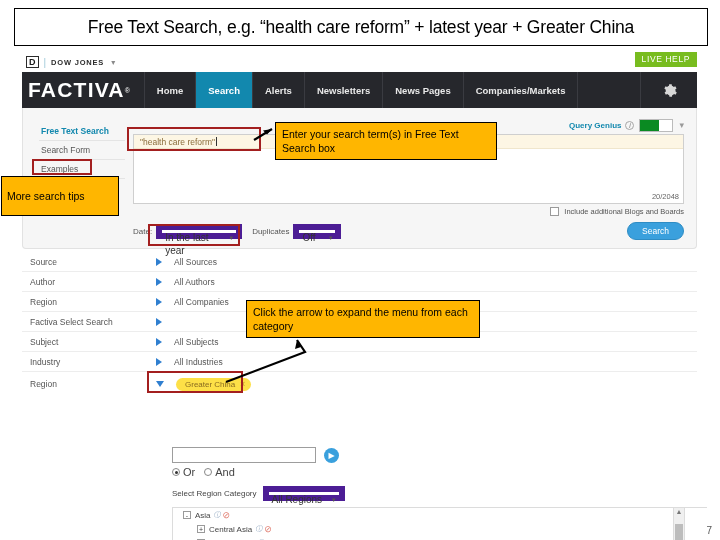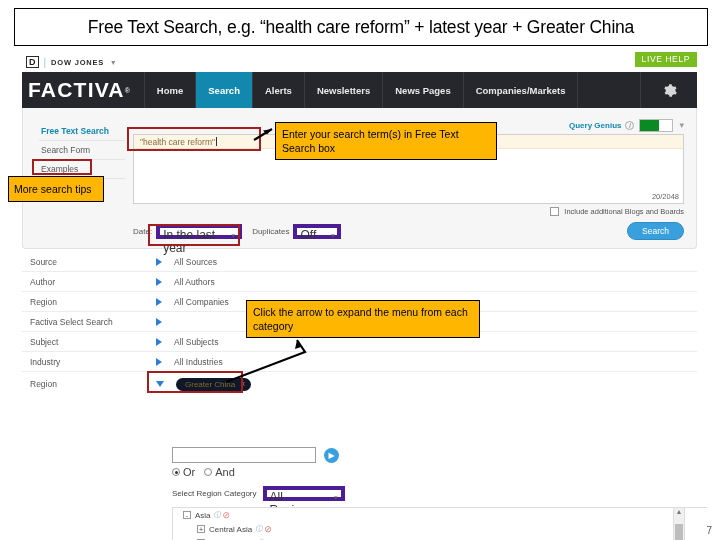--- a/index.html
+++ b/index.html
@@ -79,39 +79,39 @@
   .qcaret { display:inline-block; width:1px; height:9px; background:#333;
             vertical-align:-1px; margin-left:1px; }
   .charcount { position:absolute; right:4px; bottom:2px; font-size:7.5px; color:#666; }
   .blogs-row { display:flex; align-items:center; justify-content:flex-end; margin-top:3px; }
   .chk { width:9px; height:9px; border:1px solid #9a9a9a; background:#fff; margin-right:5px; }
   .blogs-label { font-size:7.5px; color:#555; }
 
   .bottom-row { position:absolute; left:100px; bottom:2px; right:2px; display:flex;
                 align-items:center; }
   .dlabel { font-size:8px; color:#555; margin-right:4px; }
-  .sel { border:4px solid #4c1d95; background:#fff; font-size:12px; color:#333;
+  .sel { border:6px solid #4c1d95; background:#fff; font-size:10px; color:#333;
          padding:1px 14px 1px 3px; position:relative; height:15px; line-height:13px; }
   .sel::after { content:"\25BE"; position:absolute; right:3px; top:1px; font-size:7px; color:#555; }
   .sel.date { width:86px; }
   .sel.dup { width:48px; }
   .searchbtn { margin-left:auto; background:#3aa0dd; color:#fff; font-size:8.5px;
                border-radius:9px; padding:3px 14px; border:1px solid #2e8cc4; }
 
   
   .cats { position:absolute; left:0; top:200px; width:675px; }
   .cat-row { display:flex; align-items:center; height:20px; border-bottom:1px solid #ededed;
              padding-left:8px; }
   .cat-name { width:126px; font-size:8.5px; color:#555; }
   .tri { width:0; height:0; border-left:6px solid #2f7fd0; border-top:4px solid transparent;
          border-bottom:4px solid transparent; margin-right:12px; }
   .tri.down { border-left:4px solid transparent; border-right:4px solid transparent;
               border-top:6px solid #2f7fd0; border-bottom:none; }
   .cat-val { font-size:8.5px; color:#555; }
-  .chip { background:#0f172a; color:#8a6b20; font-size:8px; border-radius:9px;
+  .chip { background:#fde047; color:#8a6b20; font-size:8px; border-radius:9px;
           padding:2px 16px 2px 9px; position:relative; display:inline-block; }
   .chip::after { content:"\00D7"; position:absolute; right:6px; top:1px; color:#b9892a; font-size:9px; }
 
   
   .region-edit { position:absolute; left:150px; top:395px; width:400px; }
   .re-row1 { display:flex; align-items:center; }
   .re-input { width:144px; height:16px; border:1px solid #9d9d9d; background:#fff; }
   .re-go { width:15px; height:15px; border-radius:50%; background:#3aa0dd; margin-left:8px;
            display:flex; align-items:center; justify-content:center; color:#fff; font-size:8px; }
   .re-radios { display:flex; align-items:center; margin-top:3px; font-size:11px; color:#444; }
@@ -134,21 +134,21 @@
   .scrollbar { position:absolute; right:12px; top:455px; width:12px; height:75px;
                background:#f0f0f0; border:1px solid #dcdcdc; }
   .sb-up { text-align:center; font-size:7px; color:#777; }
   .sb-thumb { position:absolute; left:1px; top:16px; width:8px; height:40px; background:#bdbdbd; }
 
   
   .callout { position:absolute; background:#ffb600; border:1px solid #000;
              font-size:10.5px; color:#000; line-height:14px; padding:4px 6px; }
   .co1 { left:275px; top:122px; width:222px; }
   .co2 { left:246px; top:292px; width:234px;margin-top:8px; }
-  .co3 { left:8px; top:176px; width:96px; padding:5px 5px; }
+  .co3 { left:1px; top:176px; width:118px; padding:12px 5px; }
 
   .redbox { position:absolute; border:2px solid #a31f1f; }
   .rb-query { left:127px; top:127px; width:134px; height:24px; }
   .rb-examples { left:32px; top:159px; width:60px; height:16px; }
   .rb-date { left:148px; top:224px; width:92px; height:22px; }
   .rb-chip { left:147px; top:371px; width:96px; height:22px; }
 
   svg.ann { position:absolute; left:0; top:0; width:720px; height:540px; pointer-events:none; }
 
   .pagenum { position:absolute; right:8px; bottom:4px; font-size:10px; color:#555; }

